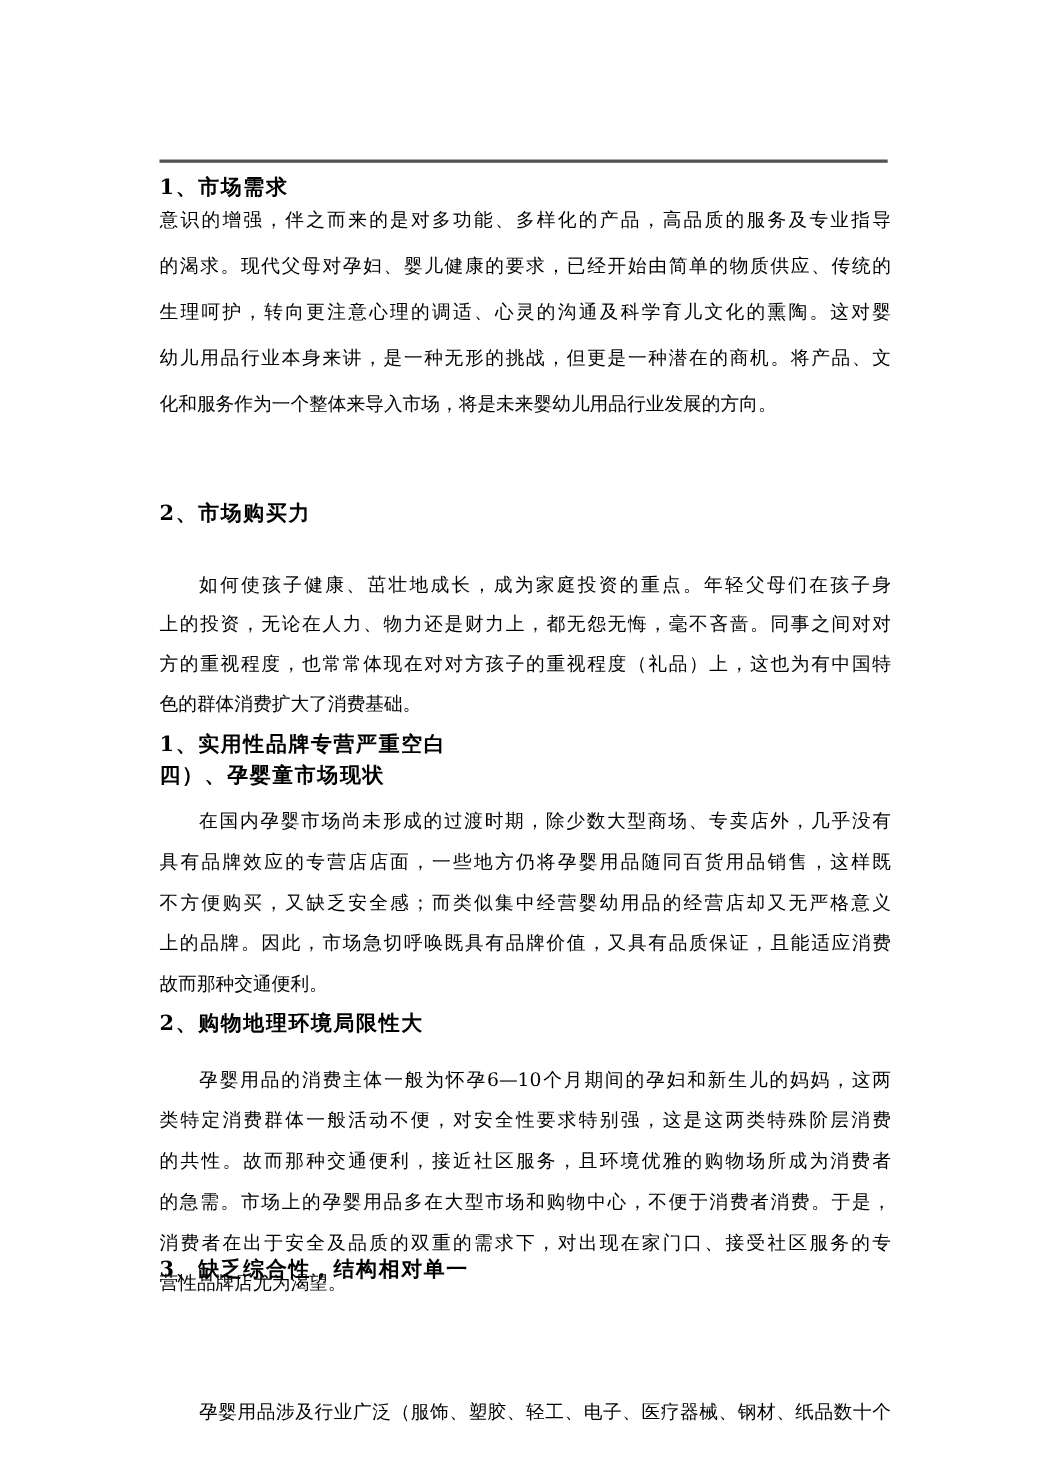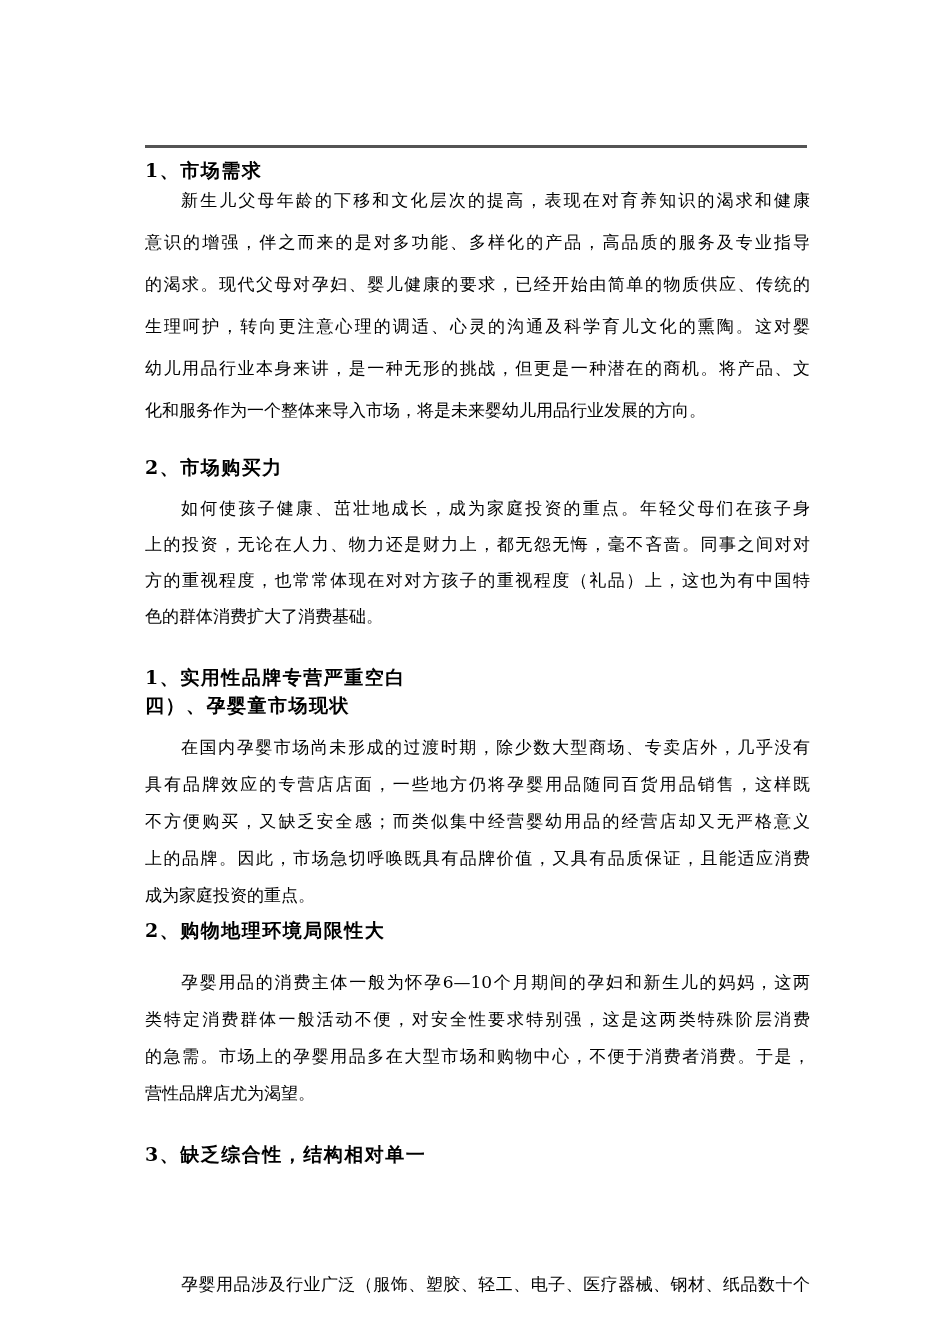--- a/index.html
+++ b/index.html
@@ -52,55 +52,56 @@
 </head>
 <body>
 
 <div class="page">
 
   <div class="top-rule"></div>
 
   <div class="block heading" style="top:115px">1、市场需求</div>
 
   <div class="block para pitch42" style="top:137px">
-    <div class="line indent">新生儿父母年龄的下移和文化层次的提高，表现在对育养知识的渴求和健康</div>
     <div class="line">意识的增强，伴之而来的是对多功能、多样化的产品，高品质的服务及专业指导</div>
     <div class="line">的渴求。现代父母对孕妇、婴儿健康的要求，已经开始由简单的物质供应、传统的</div>
     <div class="line">生理呵护，转向更注意心理的调适、心灵的沟通及科学育儿文化的熏陶。这对婴</div>
     <div class="line">幼儿用品行业本身来讲，是一种无形的挑战，但更是一种潜在的商机。将产品、文</div>
     <div class="line lastline">化和服务作为一个整体来导入市场，将是未来婴幼儿用品行业发展的方向。</div>
   </div>
 
   <div class="block heading" style="top:412px">2、市场购买力</div>
 
-  <div class="block para pitch36" style="top:448px">
+  <div class="block para pitch36" style="top:472px">
     <div class="line indent">如何使孩子健康、茁壮地成长，成为家庭投资的重点。年轻父母们在孩子身</div>
     <div class="line">上的投资，无论在人力、物力还是财力上，都无怨无悔，毫不吝啬。同事之间对对</div>
     <div class="line">方的重视程度，也常常体现在对对方孩子的重视程度（礼品）上，这也为有中国特</div>
     <div class="line lastline">色的群体消费扩大了消费基础。</div>
   </div>
 
   <div class="block heading" style="top:650px">四）、孕婴童市场现状</div>
 
   <div class="block heading" style="top:622px">1、实用性品牌专营严重空白</div>
 
   <div class="block para pitch37" style="top:687px">
     <div class="line indent">在国内孕婴市场尚未形成的过渡时期，除少数大型商场、专卖店外，几乎没有</div>
     <div class="line">具有品牌效应的专营店店面，一些地方仍将孕婴用品随同百货用品销售，这样既</div>
     <div class="line">不方便购买，又缺乏安全感；而类似集中经营婴幼用品的经营店却又无严格意义</div>
     <div class="line">上的品牌。因此，市场急切呼唤既具有品牌价值，又具有品质保证，且能适应消费</div>
-    <div class="line lastline">成为家庭投资的重点。</div>
+    <div class="line lastline">故而那种交通便利。</div>
   </div>
 
   <div class="block heading" style="top:875px">2、购物地理环境局限性大</div>
 
   <div class="block para pitch37" style="top:922px">
     <div class="line indent">孕婴用品的消费主体一般为怀孕6—10个月期间的孕妇和新生儿的妈妈，这两</div>
     <div class="line">类特定消费群体一般活动不便，对安全性要求特别强，这是这两类特殊阶层消费</div>
+    <div class="line">的共性。故而那种交通便利，接近社区服务，且环境优雅的购物场所成为消费者</div>
     <div class="line">的急需。市场上的孕婴用品多在大型市场和购物中心，不便于消费者消费。于是，</div>
+    <div class="line">消费者在出于安全及品质的双重的需求下，对出现在家门口、接受社区服务的专</div>
     <div class="line lastline">营性品牌店尤为渴望。</div>
   </div>
 
   <div class="block heading" style="top:1099px">3、缺乏综合性，结构相对单一</div>
 
   <div class="block para pitch37" style="top:1224px">
     <div class="line indent">孕婴用品涉及行业广泛（服饰、塑胶、轻工、电子、医疗器械、钢材、纸品数十个</div>
   </div>
 
 </div>

